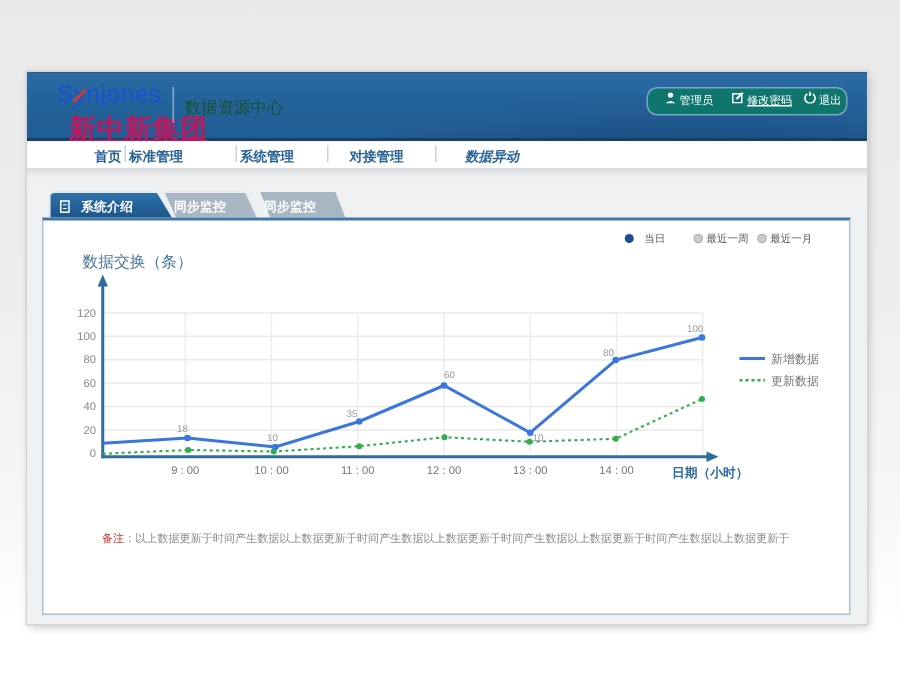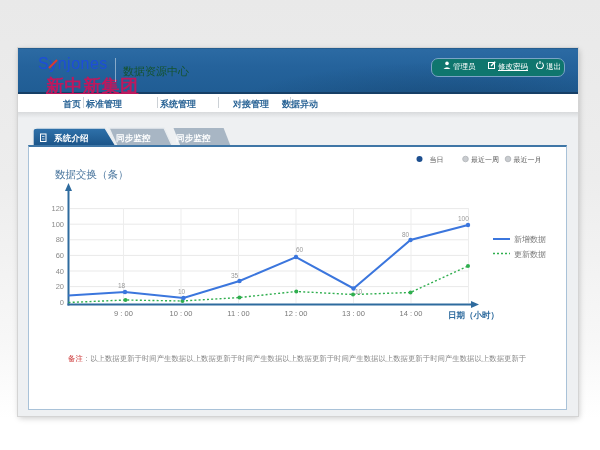--- a/index.html
+++ b/index.html
@@ -73,21 +73,21 @@
   <div id="nav"></div>
   <div id="navshadow"></div>
   <div class="navitem" style="left:63px;">首页</div>
   <div class="navsep" style="left:83px;"></div>
   <div class="navitem" style="left:86px;">标准管理</div>
   <div class="navsep" style="left:157px;"></div>
   <div class="navitem" style="left:160px;">系统管理</div>
   <div class="navsep" style="left:218px;"></div>
   <div class="navitem" style="left:233px;">对接管理</div>
   <div class="navsep" style="left:290px;"></div>
-  <div class="navitem" style="left:282px;">数据异动</div>
+  <div class="navitem" style="left:310px;font-style:italic;">数据异动</div>
 
   <svg id="tabs" width="212" height="19" viewBox="0 0 212 19">
     <defs>
       <linearGradient id="tabg" x1="0" y1="0" x2="0" y2="1">
         <stop offset="0" stop-color="#2f72ab"></stop>
         <stop offset="1" stop-color="#1b5488"></stop>
       </linearGradient>
     </defs>
     <polygon points="145.5,1 195.6,1 202.6,19 152.5,19" fill="#a8b6c4"></polygon>
     <polygon points="81,1 136,1 144.3,19 89,19" fill="#a8b6c4" stroke="#e8ecef" stroke-width="1.4"></polygon>

